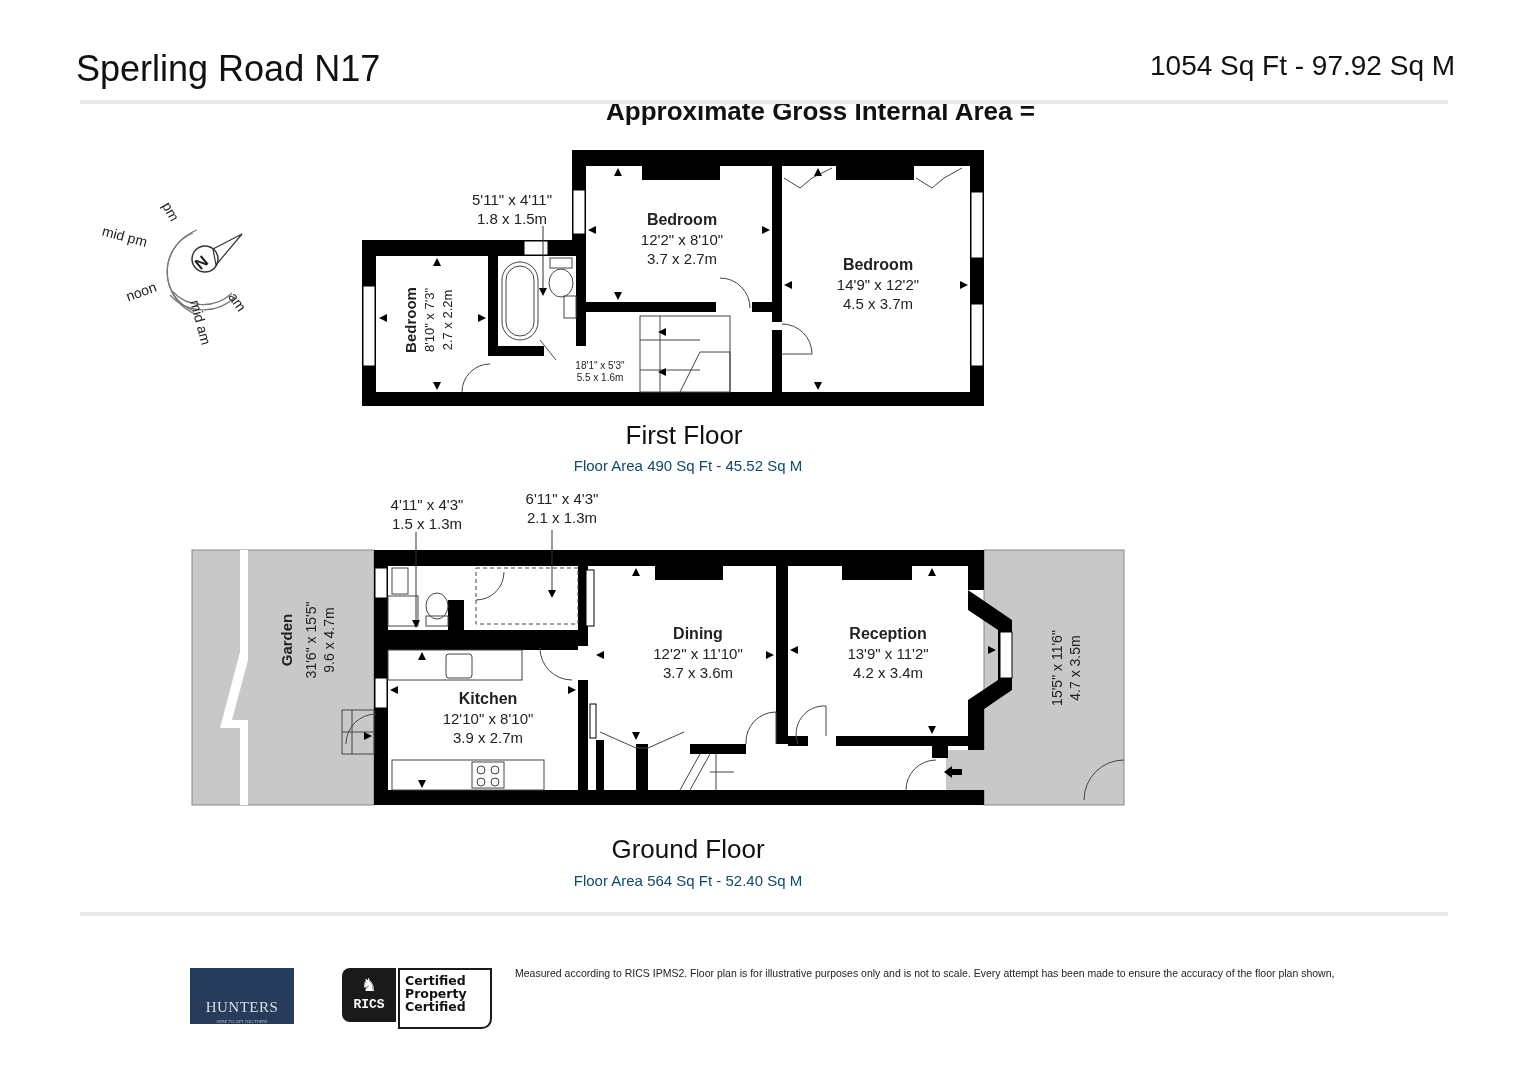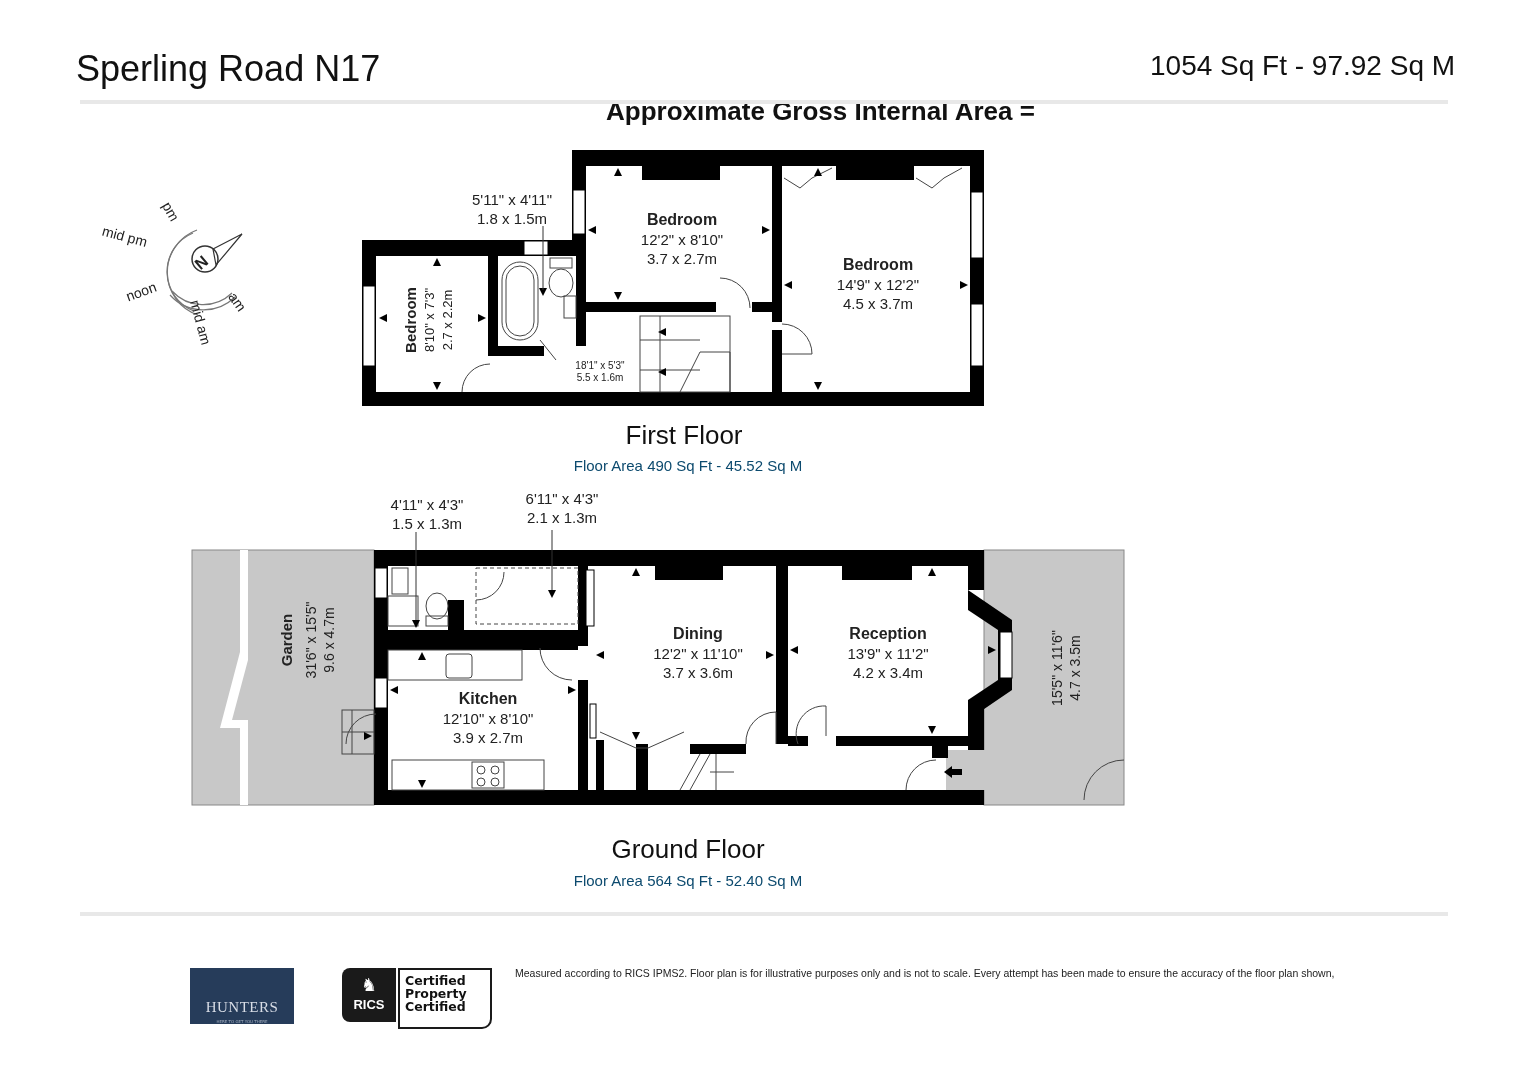--- a/index.html
+++ b/index.html
@@ -12,21 +12,21 @@
   .floor-title { font-size:26px; text-align:center; width:400px; font-family:"Liberation Sans", sans-serif; }
   .floor-area { font-size:15px; text-align:center; width:400px; color:#0c4a6e; font-family:"Liberation Sans", sans-serif; }
   svg text { font-family:"Liberation Sans", sans-serif; fill:#222; }
   .disclaimer { left:515px; top:968px; width:920px; font-size:10.5px; line-height:11px; color:#222; font-family:"Liberation Sans", sans-serif; }
   .hunters { left:190px; top:968px; width:104px; height:56px; background:#263c5a; color:#d8dde6; text-align:center; }
   .hunters .name { font-family:"Liberation Serif", serif; font-size:15px; margin-top:31px; letter-spacing:0.5px; }
   .hunters .tag { font-size:4px; margin-top:3px; color:#aab4c4; }
   .rics { left:342px; top:968px; width:154px; height:54px; }
   .rics .black { position:absolute; left:0; top:0; width:54px; height:54px; background:#1a1a1a; border-radius:8px 0 0 8px; color:#fff; text-align:center; }
   .rics .black .lion { font-size:18px; margin-top:6px; }
-  .rics .black .word { font-family:Liberation Sans, sans-serif; font-weight:bold; font-size:13px; margin-top:2px; }
+  .rics .black .word { font-family:Liberation Mono, monospace; font-weight:bold; font-size:13px; margin-top:2px; }
   .rics .white { position:absolute; left:56px; top:0; width:94px; height:61px; border:2px solid #1a1a1a; border-radius:0 0 10px 0; font-weight:bold; font-size:12.5px; line-height:13px; padding:4px 0 0 5px; box-sizing:border-box; }
 </style>
 </head>
 <body>
 
 <div class="abs title">Sperling Road N17</div>
 <div class="abs gia-label">Approximate Gross Internal Area =</div>
 <div class="abs gia-value">1054 Sq Ft - 97.92 Sq M</div>
 <div class="abs rule" style="top:100px;"></div>
 

